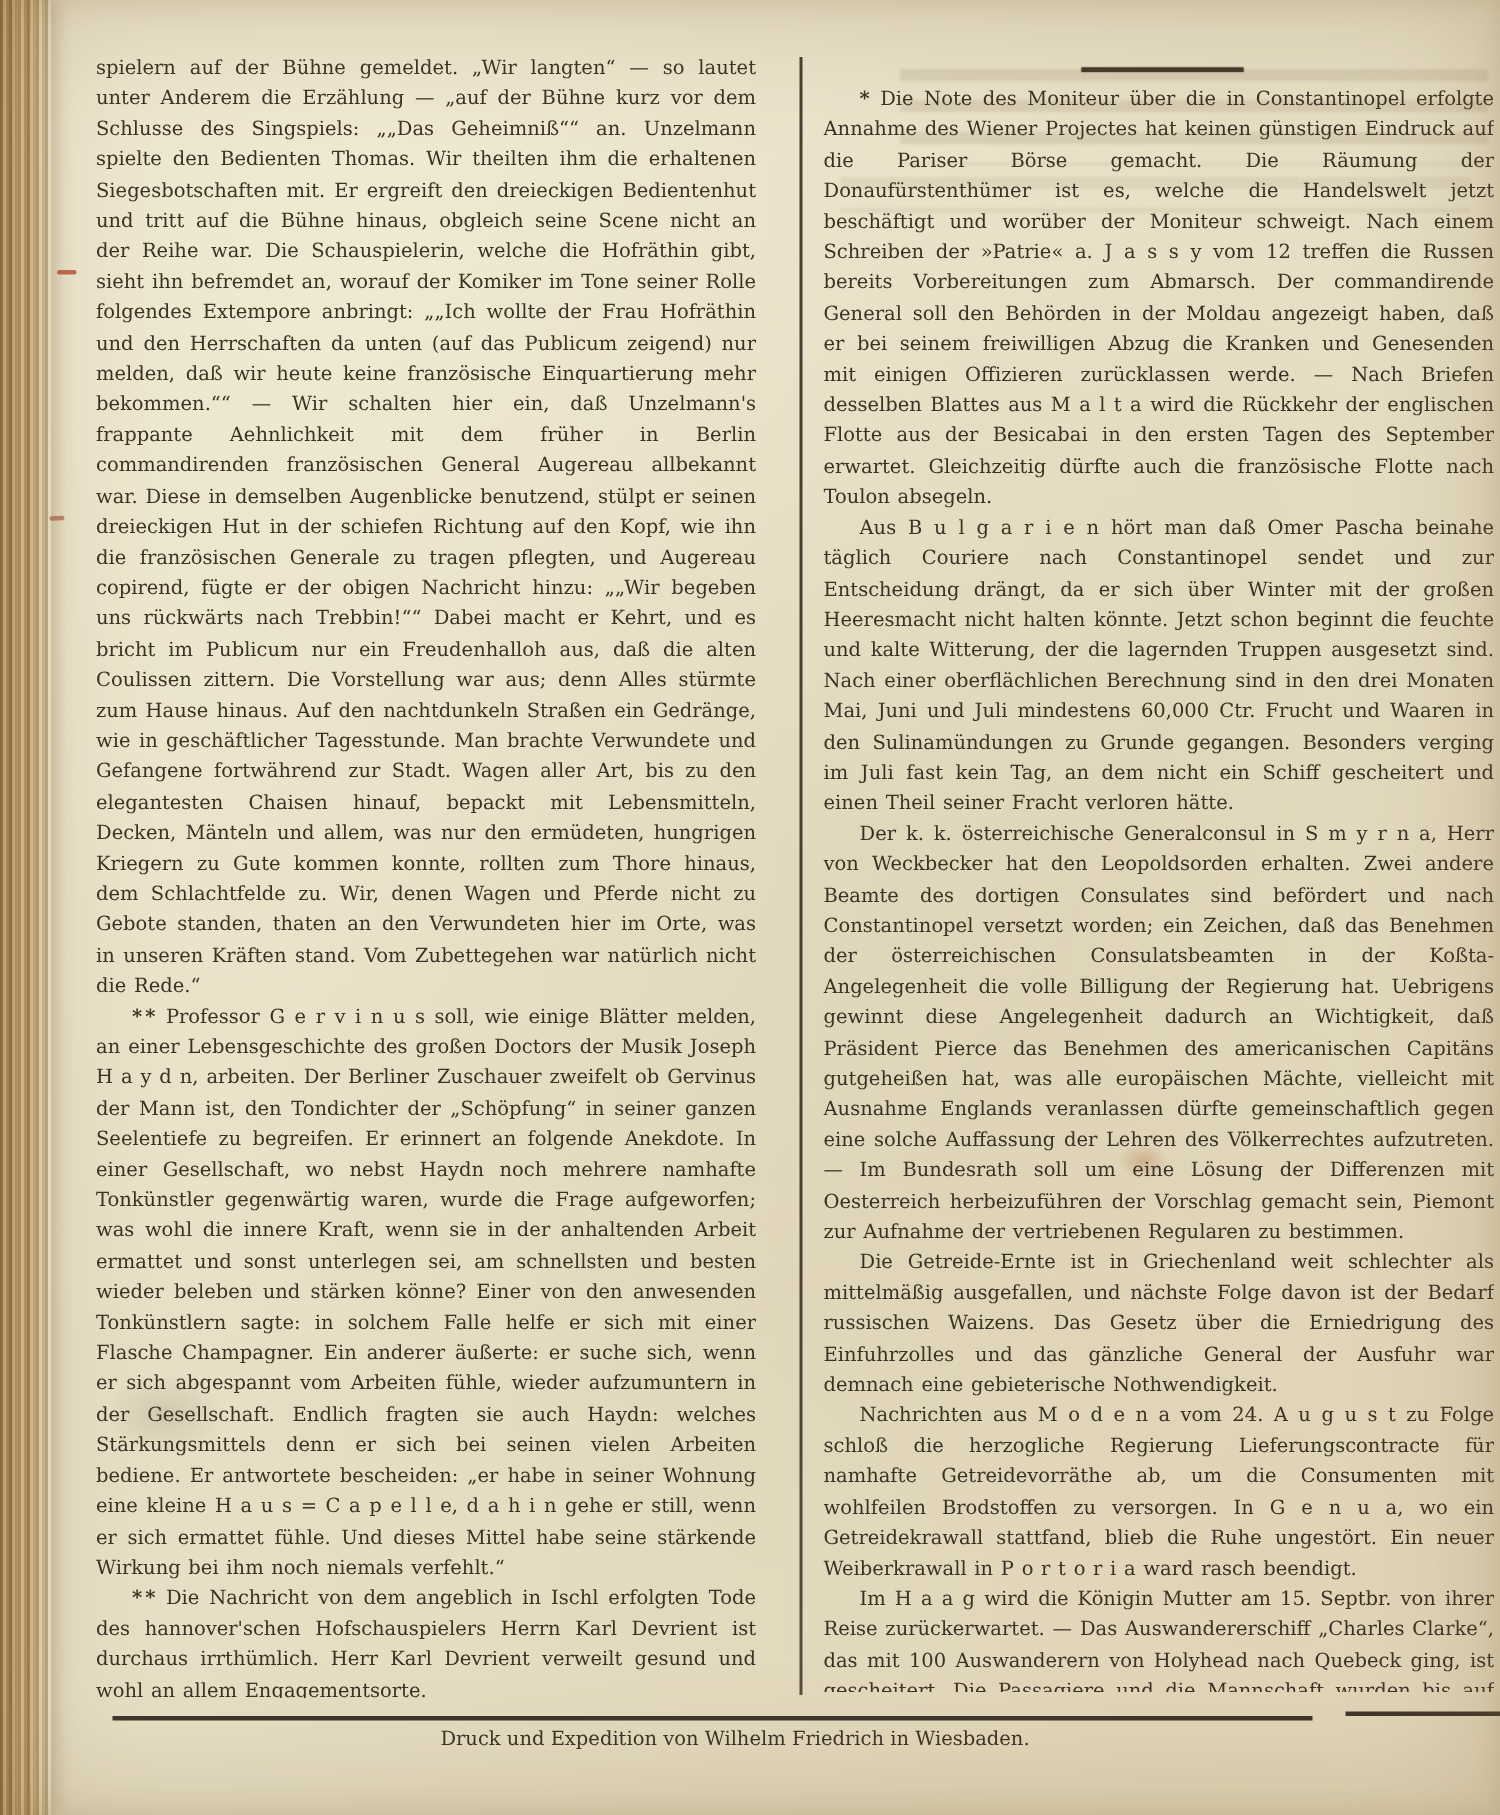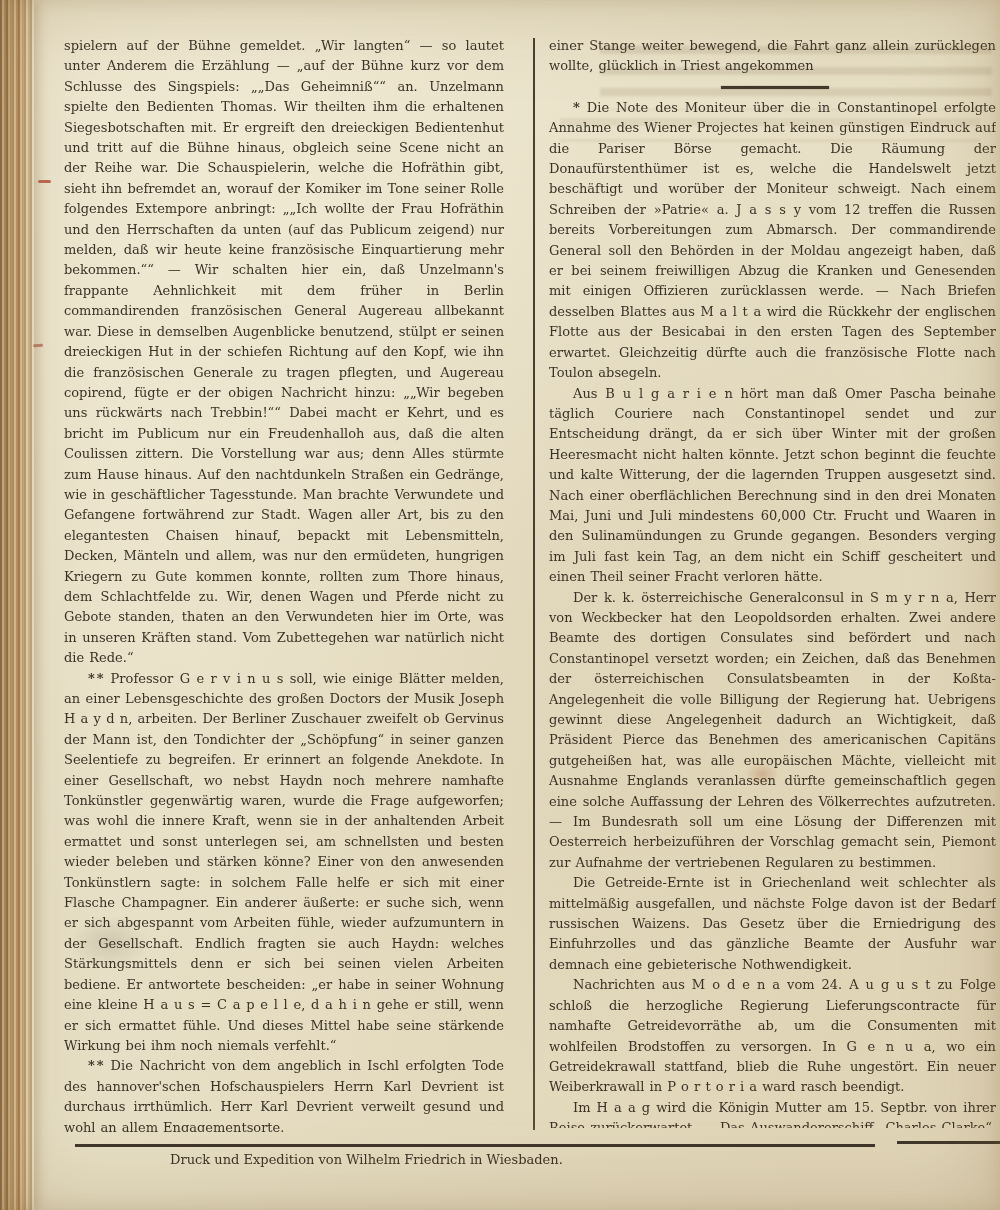--- a/index.html
+++ b/index.html
@@ -27,21 +27,21 @@
   .col p{margin:0;}
   .para-indent{text-indent:24px;}
   .marker{letter-spacing:2px;margin-right:5px;font-weight:bold;}
   .marker:empty{margin-right:0;}
   .divider-v{position:absolute;left:533px;top:38px;width:1.5px;height:1092px;
     background:linear-gradient(#4a3f31 0%, #4a3f31 70%, #5a4d3c 100%);}
   .rule-short{width:108px;height:3px;background:#44392b;margin:9px 0 9px 172px;
     box-shadow:0 0 1px #44392b;}
   .rule-bottom-a{position:absolute;left:75px;top:1144px;width:800px;height:2.5px;background:#3f352a;}
   .rule-bottom-b{position:absolute;left:897px;top:1141px;width:103px;height:2.5px;background:#3f352a;}
-  .footer{position:absolute;left:170px;top:1152px;width:640px;
+  .footer{position:absolute;left:170px;top:1152px;width:640px;text-align:center;
     font-size:13px;color:#3b3226;}
   .ghost{position:absolute;pointer-events:none;filter:blur(1.1px);}
   .ghost-a{left:600px;top:46px;width:392px;height:64px;opacity:.55;
     background:repeating-linear-gradient(180deg, rgba(125,104,72,.28) 0 8px, rgba(0,0,0,0) 8px 21px);}
   .ghost-b{left:560px;top:118px;width:420px;height:24px;opacity:.4;
     background:repeating-linear-gradient(180deg, rgba(125,104,72,.26) 0 8px, rgba(0,0,0,0) 8px 21px);}
   .stain-rust{position:absolute;left:745px;top:762px;width:34px;height:24px;border-radius:50%;
     background:radial-gradient(rgba(165,92,42,.30), rgba(165,92,42,0) 70%);}
   .stain-smudge{position:absolute;left:70px;top:915px;width:80px;height:55px;border-radius:50%;
     background:radial-gradient(rgba(85,72,55,.16), rgba(85,72,55,0) 70%);}
@@ -63,26 +63,25 @@
 <div class="col" id="left-col">
   <p><span class="marker"></span><span>spielern auf der Bühne gemeldet. „Wir langten“ — so lautet unter Anderem die Erzählung — „auf der Bühne kurz vor dem Schlusse des Singspiels: „„Das Geheimniß““ an. Unzelmann spielte den Bedienten Thomas. Wir theilten ihm die erhaltenen Siegesbotschaften mit. Er ergreift den dreieckigen Bedientenhut und tritt auf die Bühne hinaus, obgleich seine Scene nicht an der Reihe war. Die Schauspielerin, welche die Hofräthin gibt, sieht ihn befremdet an, worauf der Komiker im Tone seiner Rolle folgendes Extempore anbringt: „„Ich wollte der Frau Hofräthin und den Herrschaften da unten (auf das Publicum zeigend) nur melden, daß wir heute keine französische Einquartierung mehr bekommen.““ — Wir schalten hier ein, daß Unzelmann's frappante Aehnlichkeit mit dem früher in Berlin commandirenden französischen General Augereau allbekannt war. Diese in demselben Augenblicke benutzend, stülpt er seinen dreieckigen Hut in der schiefen Richtung auf den Kopf, wie ihn die französischen Generale zu tragen pflegten, und Augereau copirend, fügte er der obigen Nachricht hinzu: „„Wir begeben uns rückwärts nach Trebbin!““ Dabei macht er Kehrt, und es bricht im Publicum nur ein Freudenhalloh aus, daß die alten Coulissen zittern. Die Vorstellung war aus; denn Alles stürmte zum Hause hinaus. Auf den nachtdunkeln Straßen ein Gedränge, wie in geschäftlicher Tagesstunde. Man brachte Verwundete und Gefangene fortwährend zur Stadt. Wagen aller Art, bis zu den elegantesten Chaisen hinauf, bepackt mit Lebensmitteln, Decken, Mänteln und allem, was nur den ermüdeten, hungrigen Kriegern zu Gute kommen konnte, rollten zum Thore hinaus, dem Schlachtfelde zu. Wir, denen Wagen und Pferde nicht zu Gebote standen, thaten an den Verwundeten hier im Orte, was in unseren Kräften stand. Vom Zubettegehen war natürlich nicht die Rede.“</span></p>
   <p class="para-indent"><span class="marker">**</span><span>Professor G e r v i n u s soll, wie einige Blätter melden, an einer Lebensgeschichte des großen Doctors der Musik Joseph H a y d n, arbeiten. Der Berliner Zuschauer zweifelt ob Gervinus der Mann ist, den Tondichter der „Schöpfung“ in seiner ganzen Seelentiefe zu begreifen. Er erinnert an folgende Anekdote. In einer Gesellschaft, wo nebst Haydn noch mehrere namhafte Tonkünstler gegenwärtig waren, wurde die Frage aufgeworfen; was wohl die innere Kraft, wenn sie in der anhaltenden Arbeit ermattet und sonst unterlegen sei, am schnellsten und besten wieder beleben und stärken könne? Einer von den anwesenden Tonkünstlern sagte: in solchem Falle helfe er sich mit einer Flasche Champagner. Ein anderer äußerte: er suche sich, wenn er sich abgespannt vom Arbeiten fühle, wieder aufzumuntern in der Gesellschaft. Endlich fragten sie auch Haydn: welches Stärkungsmittels denn er sich bei seinen vielen Arbeiten bediene. Er antwortete bescheiden: „er habe in seiner Wohnung eine kleine H a u s = C a p e l l e, d a h i n gehe er still, wenn er sich ermattet fühle. Und dieses Mittel habe seine stärkende Wirkung bei ihm noch niemals verfehlt.“</span></p>
   <p class="para-indent"><span class="marker">**</span><span>Die Nachricht von dem angeblich in Ischl erfolgten Tode des hannover'schen Hofschauspielers Herrn Karl Devrient ist durchaus irrthümlich. Herr Karl Devrient verweilt gesund und wohl an allem Engagementsorte.</span></p>
 
 </div>
 
 <div class="divider-v"></div>
 
 <div class="col" id="right-col">
-  <p><span>einer Stange weiter bewegend, die Fahrt ganz allein zurücklegen wollte, glücklich in Triest angekommen</span></p>
   <div class="rule-short"></div>
   <p class="para-indent"><span class="marker">*</span><span>Die Note des Moniteur über die in Constantinopel erfolgte Annahme des Wiener Projectes hat keinen günstigen Eindruck auf die Pariser Börse gemacht. Die Räumung der Donaufürstenthümer ist es, welche die Handelswelt jetzt beschäftigt und worüber der Moniteur schweigt. Nach einem Schreiben der »Patrie« a. J a s s y vom 12 treffen die Russen bereits Vorbereitungen zum Abmarsch. Der commandirende General soll den Behörden in der Moldau angezeigt haben, daß er bei seinem freiwilligen Abzug die Kranken und Genesenden mit einigen Offizieren zurücklassen werde. — Nach Briefen desselben Blattes aus M a l t a wird die Rückkehr der englischen Flotte aus der Besicabai in den ersten Tagen des September erwartet. Gleichzeitig dürfte auch die französische Flotte nach Toulon absegeln.</span></p>
   <p class="para-indent"><span class="marker"></span><span>Aus B u l g a r i e n hört man daß Omer Pascha beinahe täglich Couriere nach Constantinopel sendet und zur Entscheidung drängt, da er sich über Winter mit der großen Heeresmacht nicht halten könnte. Jetzt schon beginnt die feuchte und kalte Witterung, der die lagernden Truppen ausgesetzt sind. Nach einer oberflächlichen Berechnung sind in den drei Monaten Mai, Juni und Juli mindestens 60,000 Ctr. Frucht und Waaren in den Sulinamündungen zu Grunde gegangen. Besonders verging im Juli fast kein Tag, an dem nicht ein Schiff gescheitert und einen Theil seiner Fracht verloren hätte.</span></p>
   <p class="para-indent"><span class="marker"></span><span>Der k. k. österreichische Generalconsul in S m y r n a, Herr von Weckbecker hat den Leopoldsorden erhalten. Zwei andere Beamte des dortigen Consulates sind befördert und nach Constantinopel versetzt worden; ein Zeichen, daß das Benehmen der österreichischen Consulatsbeamten in der Koßta-Angelegenheit die volle Billigung der Regierung hat. Uebrigens gewinnt diese Angelegenheit dadurch an Wichtigkeit, daß Präsident Pierce das Benehmen des americanischen Capitäns gutgeheißen hat, was alle europäischen Mächte, vielleicht mit Ausnahme Englands veranlassen dürfte gemeinschaftlich gegen eine solche Auffassung der Lehren des Völkerrechtes aufzutreten. — Im Bundesrath soll um eine Lösung der Differenzen mit Oesterreich herbeizuführen der Vorschlag gemacht sein, Piemont zur Aufnahme der vertriebenen Regularen zu bestimmen.</span></p>
-  <p class="para-indent"><span class="marker"></span><span>Die Getreide-Ernte ist in Griechenland weit schlechter als mittelmäßig ausgefallen, und nächste Folge davon ist der Bedarf russischen Waizens. Das Gesetz über die Erniedrigung des Einfuhrzolles und das gänzliche Beamte der Ausfuhr war demnach eine gebieterische Nothwendigkeit.</span></p>
+  <p class="para-indent"><span class="marker"></span><span>Die Getreide-Ernte ist in Griechenland weit schlechter als mittelmäßig ausgefallen, und nächste Folge davon ist der Bedarf russischen Waizens. Das Gesetz über die Erniedrigung des Einfuhrzolles und das gänzliche General der Ausfuhr war demnach eine gebieterische Nothwendigkeit.</span></p>
   <p class="para-indent"><span class="marker"></span><span>Nachrichten aus M o d e n a vom 24. A u g u s t zu Folge schloß die herzogliche Regierung Lieferungscontracte für namhafte Getreidevorräthe ab, um die Consumenten mit wohlfeilen Brodstoffen zu versorgen. In G e n u a, wo ein Getreidekrawall stattfand, blieb die Ruhe ungestört. Ein neuer Weiberkrawall in P o r t o r i a ward rasch beendigt.</span></p>
   <p class="para-indent"><span class="marker"></span><span>Im H a a g wird die Königin Mutter am 15. Septbr. von ihrer Reise zurückerwartet. — Das Auswandererschiff „Charles Clarke“, das mit 100 Auswanderern von Holyhead nach Quebeck ging, ist gescheitert. Die Passagiere und die Mannschaft wurden bis auf fünf Personen gerettet.</span></p>
 
 </div>
 
 <div class="rule-bottom-a"></div>
 <div class="rule-bottom-b"></div>
 <div class="footer">Druck und Expedition von Wilhelm Friedrich in Wiesbaden.</div>
 
 <div class="vignette"></div>

